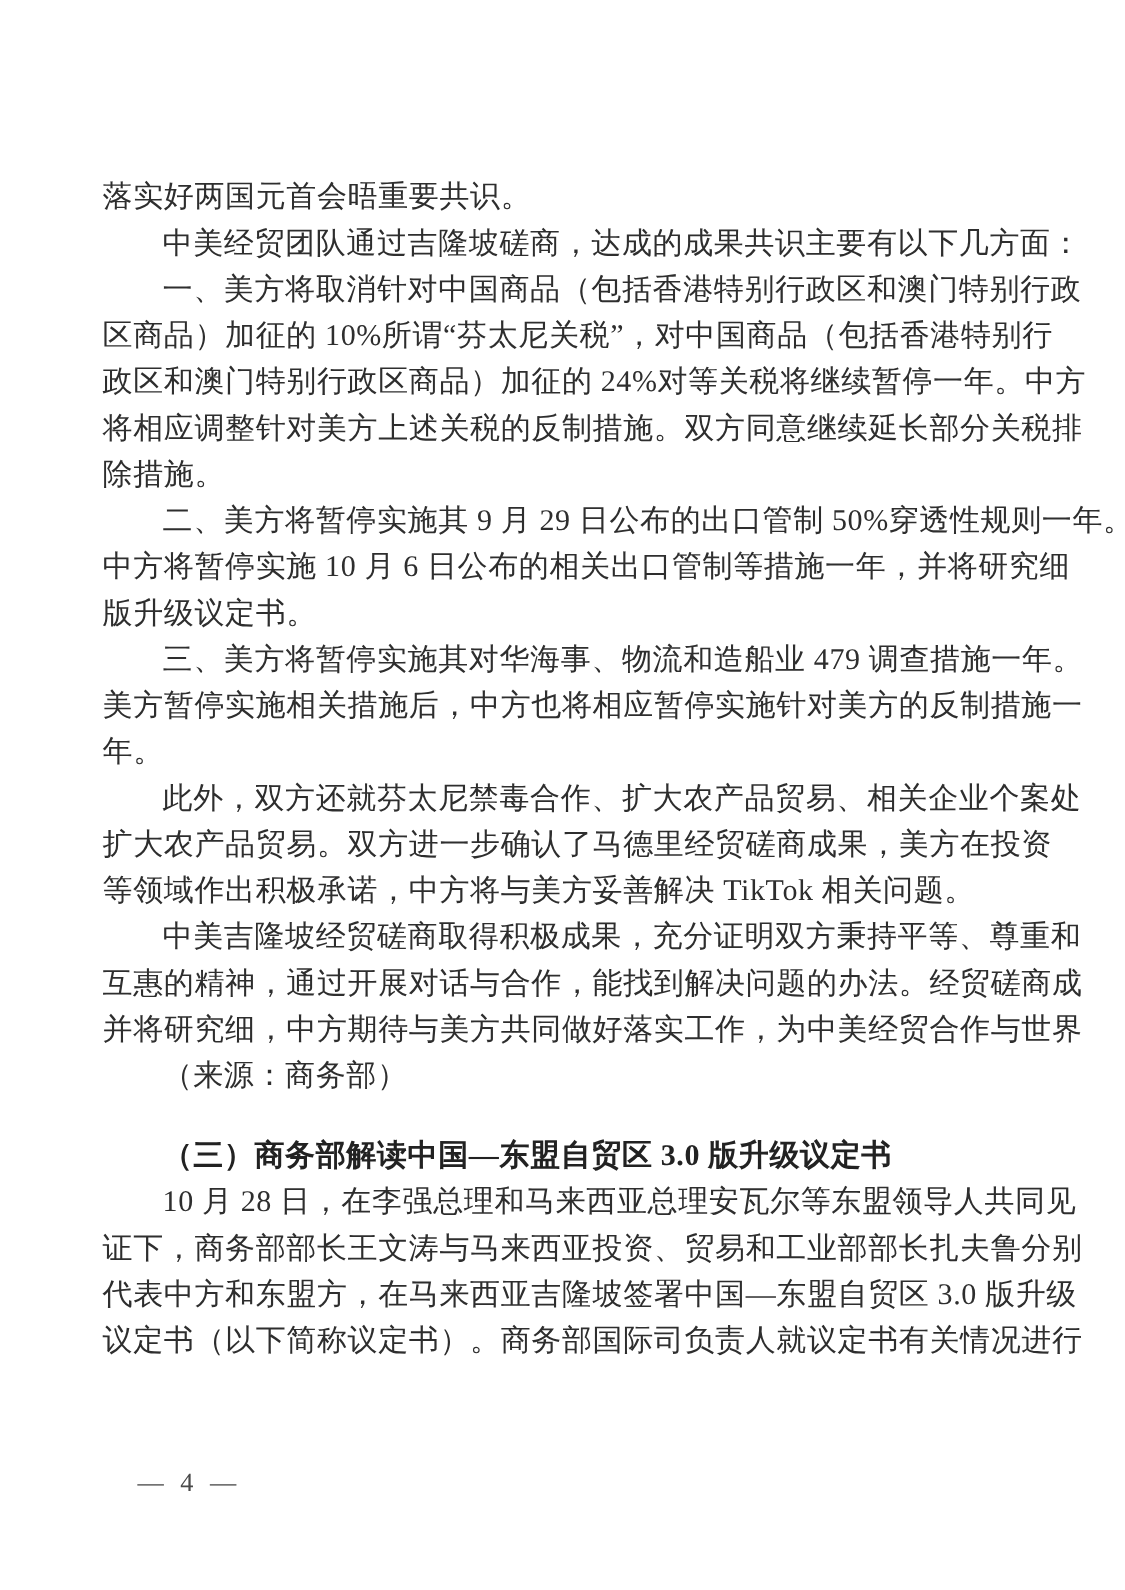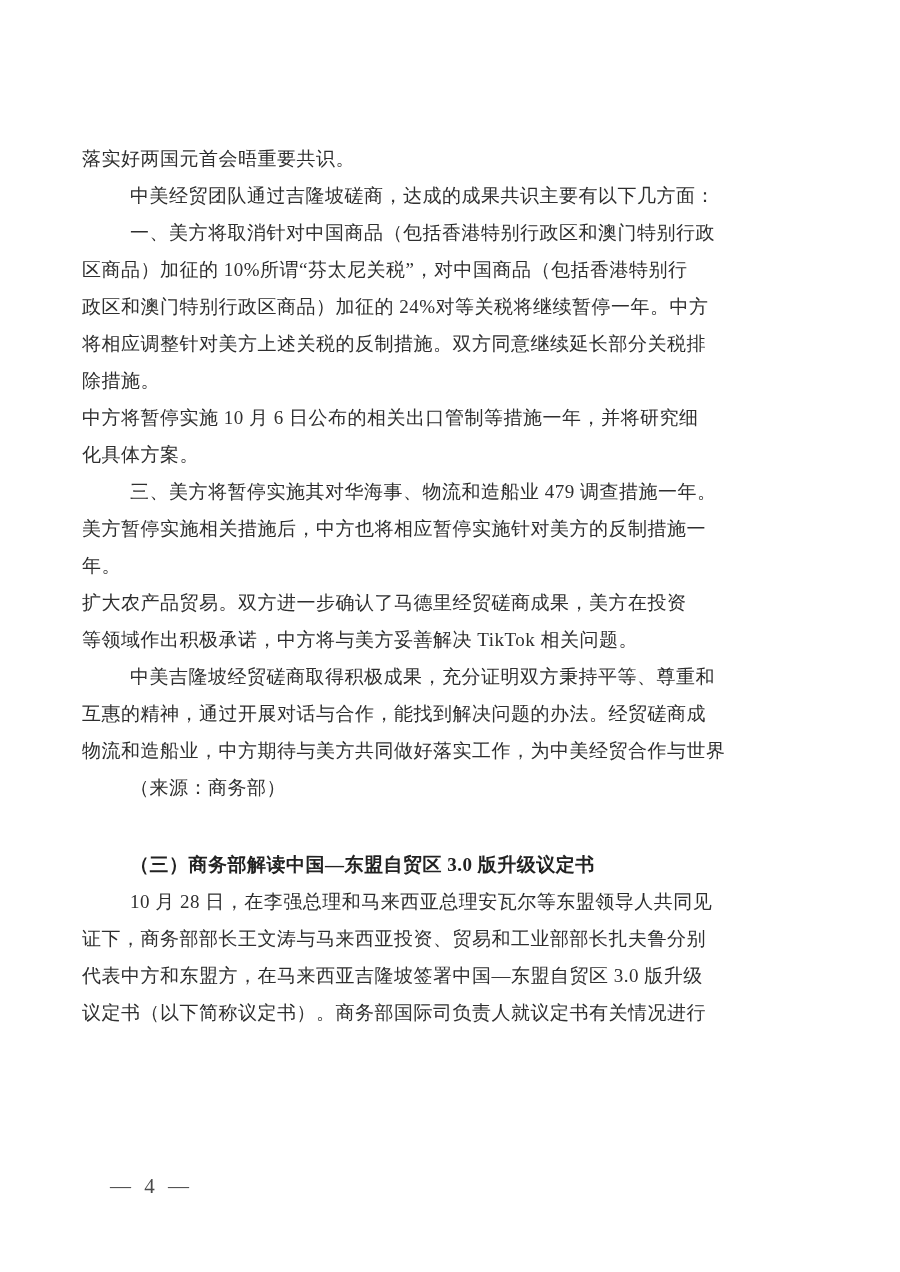--- a/index.html
+++ b/index.html
@@ -16,21 +16,21 @@
     font-family: "Liberation Serif", "DejaVu Serif", serif;
     color: #2e2e2e;
   }
   .content {
     position: absolute;
     left: 82px;
     top: 140px;
     width: 742px;
   }
   .line {
-    font-size: 19px;
+    font-size: 24px;
     line-height: 37px;
     height: 37px;
     white-space: nowrap;
     letter-spacing: 0.5px;
   }
   .line.indent {
     text-indent: 48px;
     font-family: Liberation Serif, serif;
   }
   .line.bold {
@@ -51,32 +51,34 @@
 
 <div class="page">
   <div class="content" id="content">
       <div class="line">落实好两国元首会晤重要共识。</div>
       <div class="line indent">中美经贸团队通过吉隆坡磋商，达成的成果共识主要有以下几方面：</div>
       <div class="line indent">一、美方将取消针对中国商品（包括香港特别行政区和澳门特别行政</div>
       <div class="line">区商品）加征的 10%所谓“芬太尼关税”，对中国商品（包括香港特别行</div>
       <div class="line">政区和澳门特别行政区商品）加征的 24%对等关税将继续暂停一年。中方</div>
       <div class="line">将相应调整针对美方上述关税的反制措施。双方同意继续延长部分关税排</div>
       <div class="line">除措施。</div>
+      <div class="line indent">二、美方将暂停实施其 9 月 29 日公布的出口管制 50%穿透性规则一年。</div>
       <div class="line">中方将暂停实施 10 月 6 日公布的相关出口管制等措施一年，并将研究细</div>
-      <div class="line">化具体方案。</div>
+      <div class="line">版升级议定书。</div>
       <div class="line indent">三、美方将暂停实施其对华海事、物流和造船业 479 调查措施一年。</div>
       <div class="line">美方暂停实施相关措施后，中方也将相应暂停实施针对美方的反制措施一</div>
       <div class="line">年。</div>
+      <div class="line indent">此外，双方还就芬太尼禁毒合作、扩大农产品贸易、相关企业个案处</div>
       <div class="line">扩大农产品贸易。双方进一步确认了马德里经贸磋商成果，美方在投资</div>
       <div class="line">等领域作出积极承诺，中方将与美方妥善解决 TikTok 相关问题。</div>
       <div class="line indent">中美吉隆坡经贸磋商取得积极成果，充分证明双方秉持平等、尊重和</div>
       <div class="line">互惠的精神，通过开展对话与合作，能找到解决问题的办法。经贸磋商成</div>
-      <div class="line">物流和造船业，中方期待与美方共同做好落实工作，为中美经贸合作与世界</div>
+      <div class="line">并将研究细，中方期待与美方共同做好落实工作，为中美经贸合作与世界</div>
       <div class="line indent">（来源：商务部）</div>
-      <div class="line indent bold" style="margin-top: 40px;">（三）商务部解读中国—东盟自贸区 3.0 版升级议定书</div>
+      <div class="line indent bold" style="margin-top: 27px;">（三）商务部解读中国—东盟自贸区 3.0 版升级议定书</div>
       <div class="line indent">10 月 28 日，在李强总理和马来西亚总理安瓦尔等东盟领导人共同见</div>
       <div class="line">证下，商务部部长王文涛与马来西亚投资、贸易和工业部部长扎夫鲁分别</div>
       <div class="line">代表中方和东盟方，在马来西亚吉隆坡签署中国—东盟自贸区 3.0 版升级</div>
       <div class="line">议定书（以下简称议定书）。商务部国际司负责人就议定书有关情况进行</div>
     </div>
   <div class="footer">
     <span>— 4 —</span>
   </div>
 </div>
 

